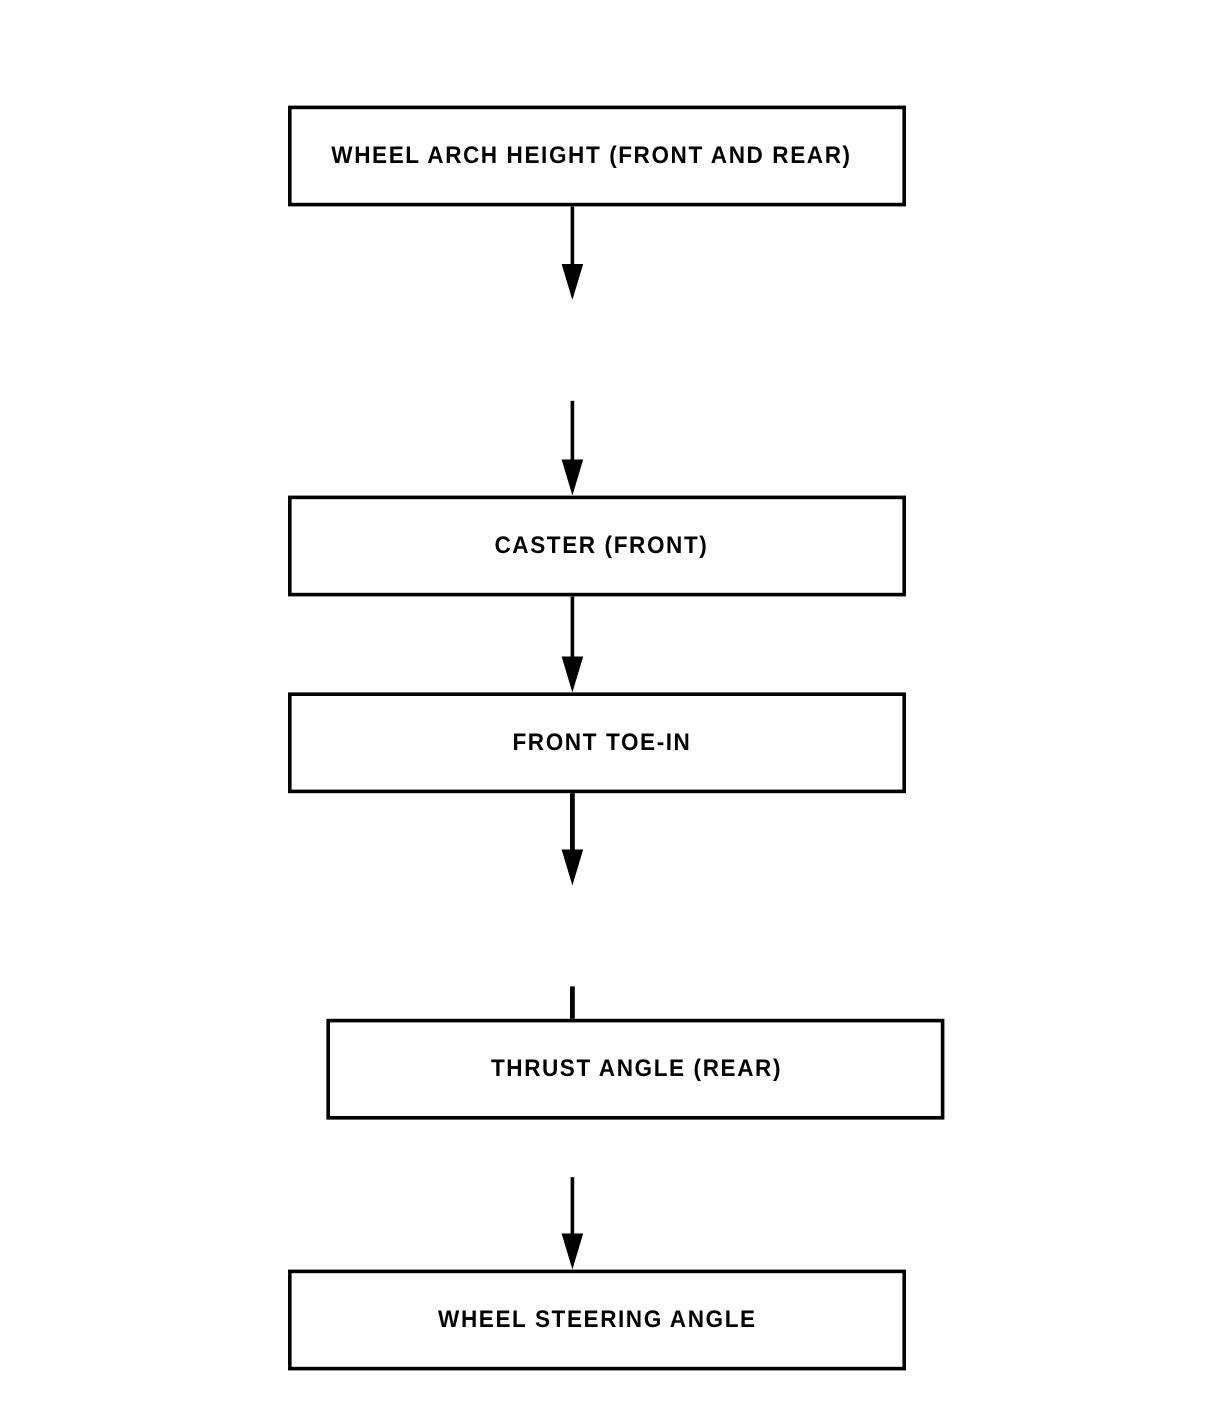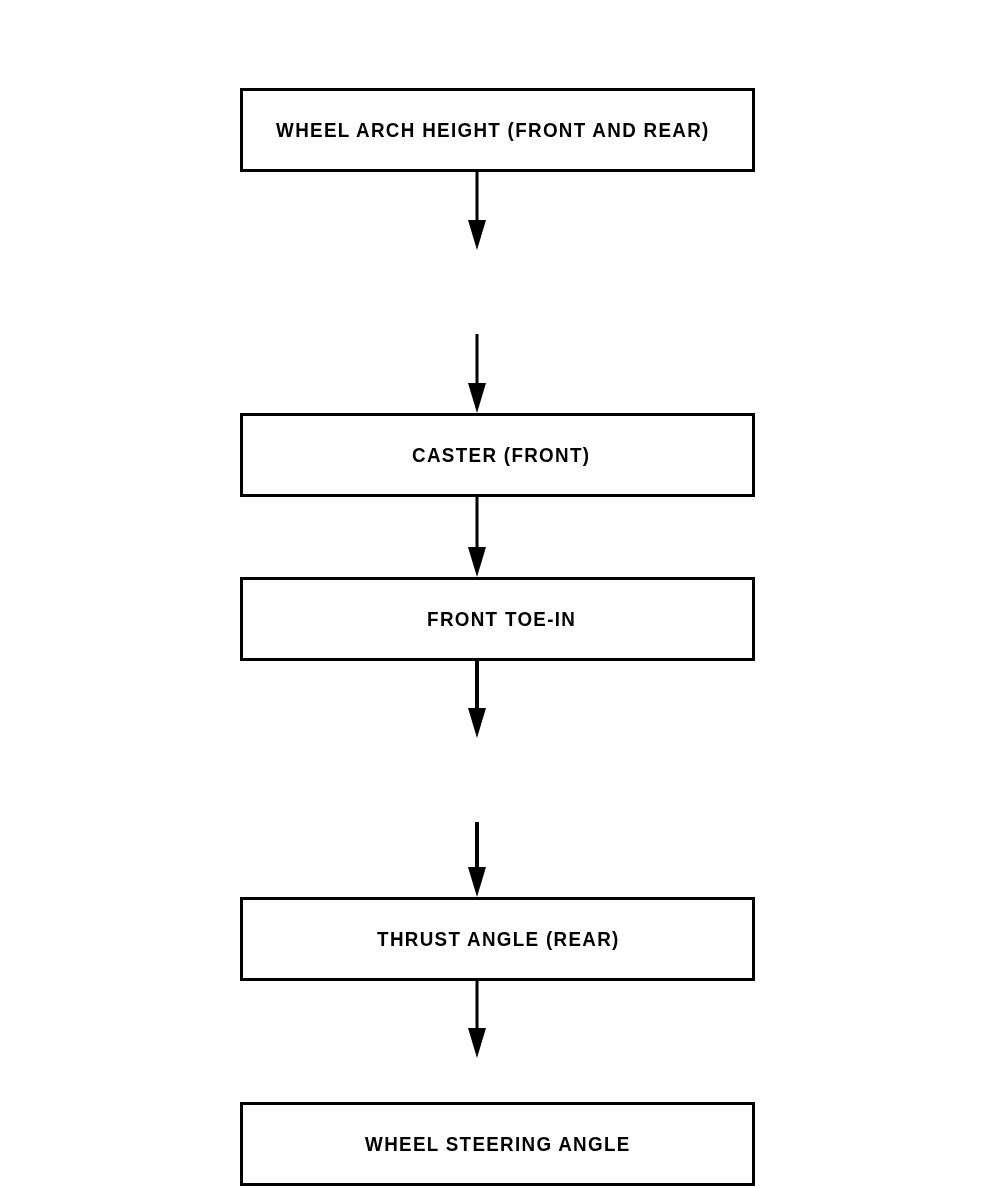--- a/index.html
+++ b/index.html
@@ -44,22 +44,22 @@
     white-space: nowrap;
     line-height: 1.1;
     transform: scaleX(0.94);
     transform-origin: left center;
   }
   .node-1  { top: 88px;   }
   .node-2  { top: 250px;  }
   .node-3  { top: 413px;  }
   .node-4  { top: 577px;  }
   .node-5  { top: 738px;  }
-  .node-6  { top: 897px;  }
-  .node-7  { top: 1102px; }
+  .node-6  { top: 849px; margin-left: 32px;  }
+  .node-7  { top: 1058px; }
 
   .connector {
     position: absolute;
     left: 463px;
     width: 28px;
   }
   .connector svg {
     display: block;
     width: 28px;
     height: 100%;

